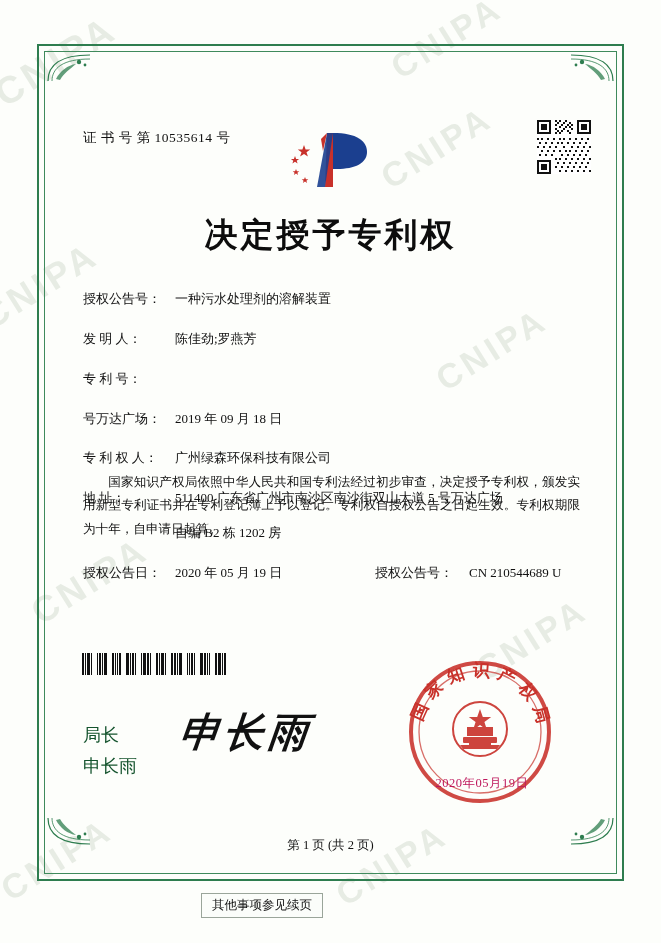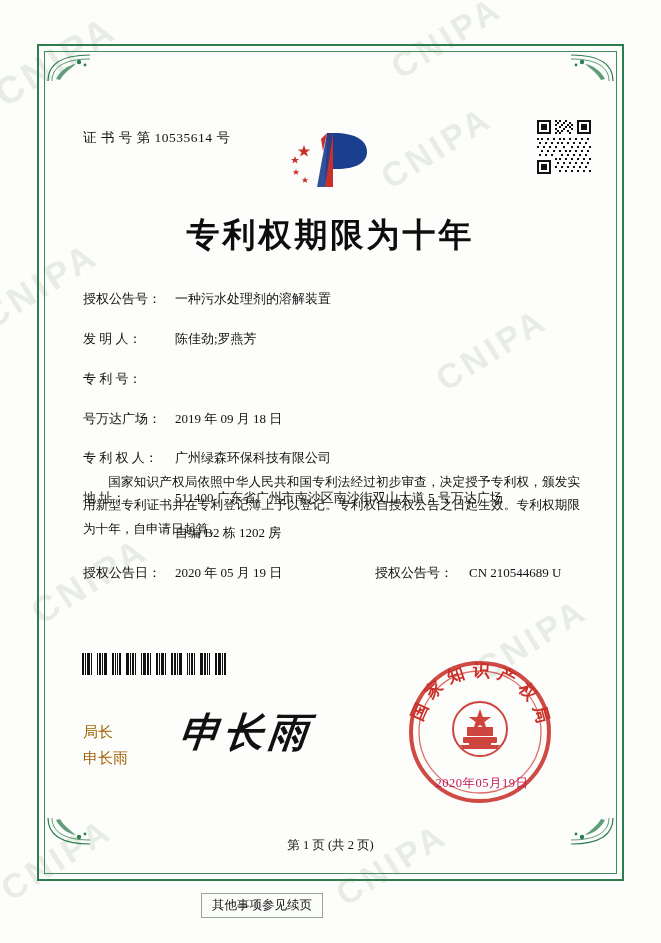--- a/index.html
+++ b/index.html
@@ -171,23 +171,23 @@
     height: 22px;
     background: #111;
     margin-right: 1px;
     vertical-align: top;
   }
 
   
   .sig-label {
     position: absolute;
     left: 23px; top: 635px;
-    font-size: 15px;
+    font-size: 18px;
     line-height: 1.7;
-    color: #a16207;
+    color: #14532d;
   }
   .signature {
     position: absolute;
     left: 120px; top: 620px;
     font-family: "DejaVu Serif", serif;
     font-size: 40px;
     font-weight: bold;
     letter-spacing: 4px;
     color: #111;
     font-style: italic;
@@ -418,21 +418,21 @@
         <path d="M50 14 L56 8 L52 26 Z" fill="#c8312a"></path>
         <g fill="#c8312a">
           <polygon points="33,20 34.6,24.4 39.2,24.4 35.5,27.2 36.9,31.6 33,28.9 29.1,31.6 30.5,27.2 26.8,24.4 31.4,24.4"></polygon>
           <polygon points="24,31 25.1,33.9 28.1,33.9 25.7,35.7 26.6,38.6 24,36.8 21.4,38.6 22.3,35.7 19.9,33.9 22.9,33.9"></polygon>
           <polygon points="25,44 25.9,46.3 28.3,46.3 26.4,47.7 27.1,50 25,48.6 22.9,50 23.6,47.7 21.7,46.3 24.1,46.3"></polygon>
           <polygon points="34,52 34.9,54.3 37.3,54.3 35.4,55.7 36.1,58 34,56.6 31.9,58 32.6,55.7 30.7,54.3 33.1,54.3"></polygon>
         </g>
       </svg>
     </div>
 
-    <div class="title">专利权期限为十年</div>
+    <div class="title">决定授予专利权</div>
 
     <div class="fields">
 
       <div class="field-row">
         <div class="field-label">授权公告号：</div>
         <div class="field-value">一种污水处理剂的溶解装置</div>
       </div>
 
       <div class="field-row">
         <div class="field-label">发 明 人：</div>

